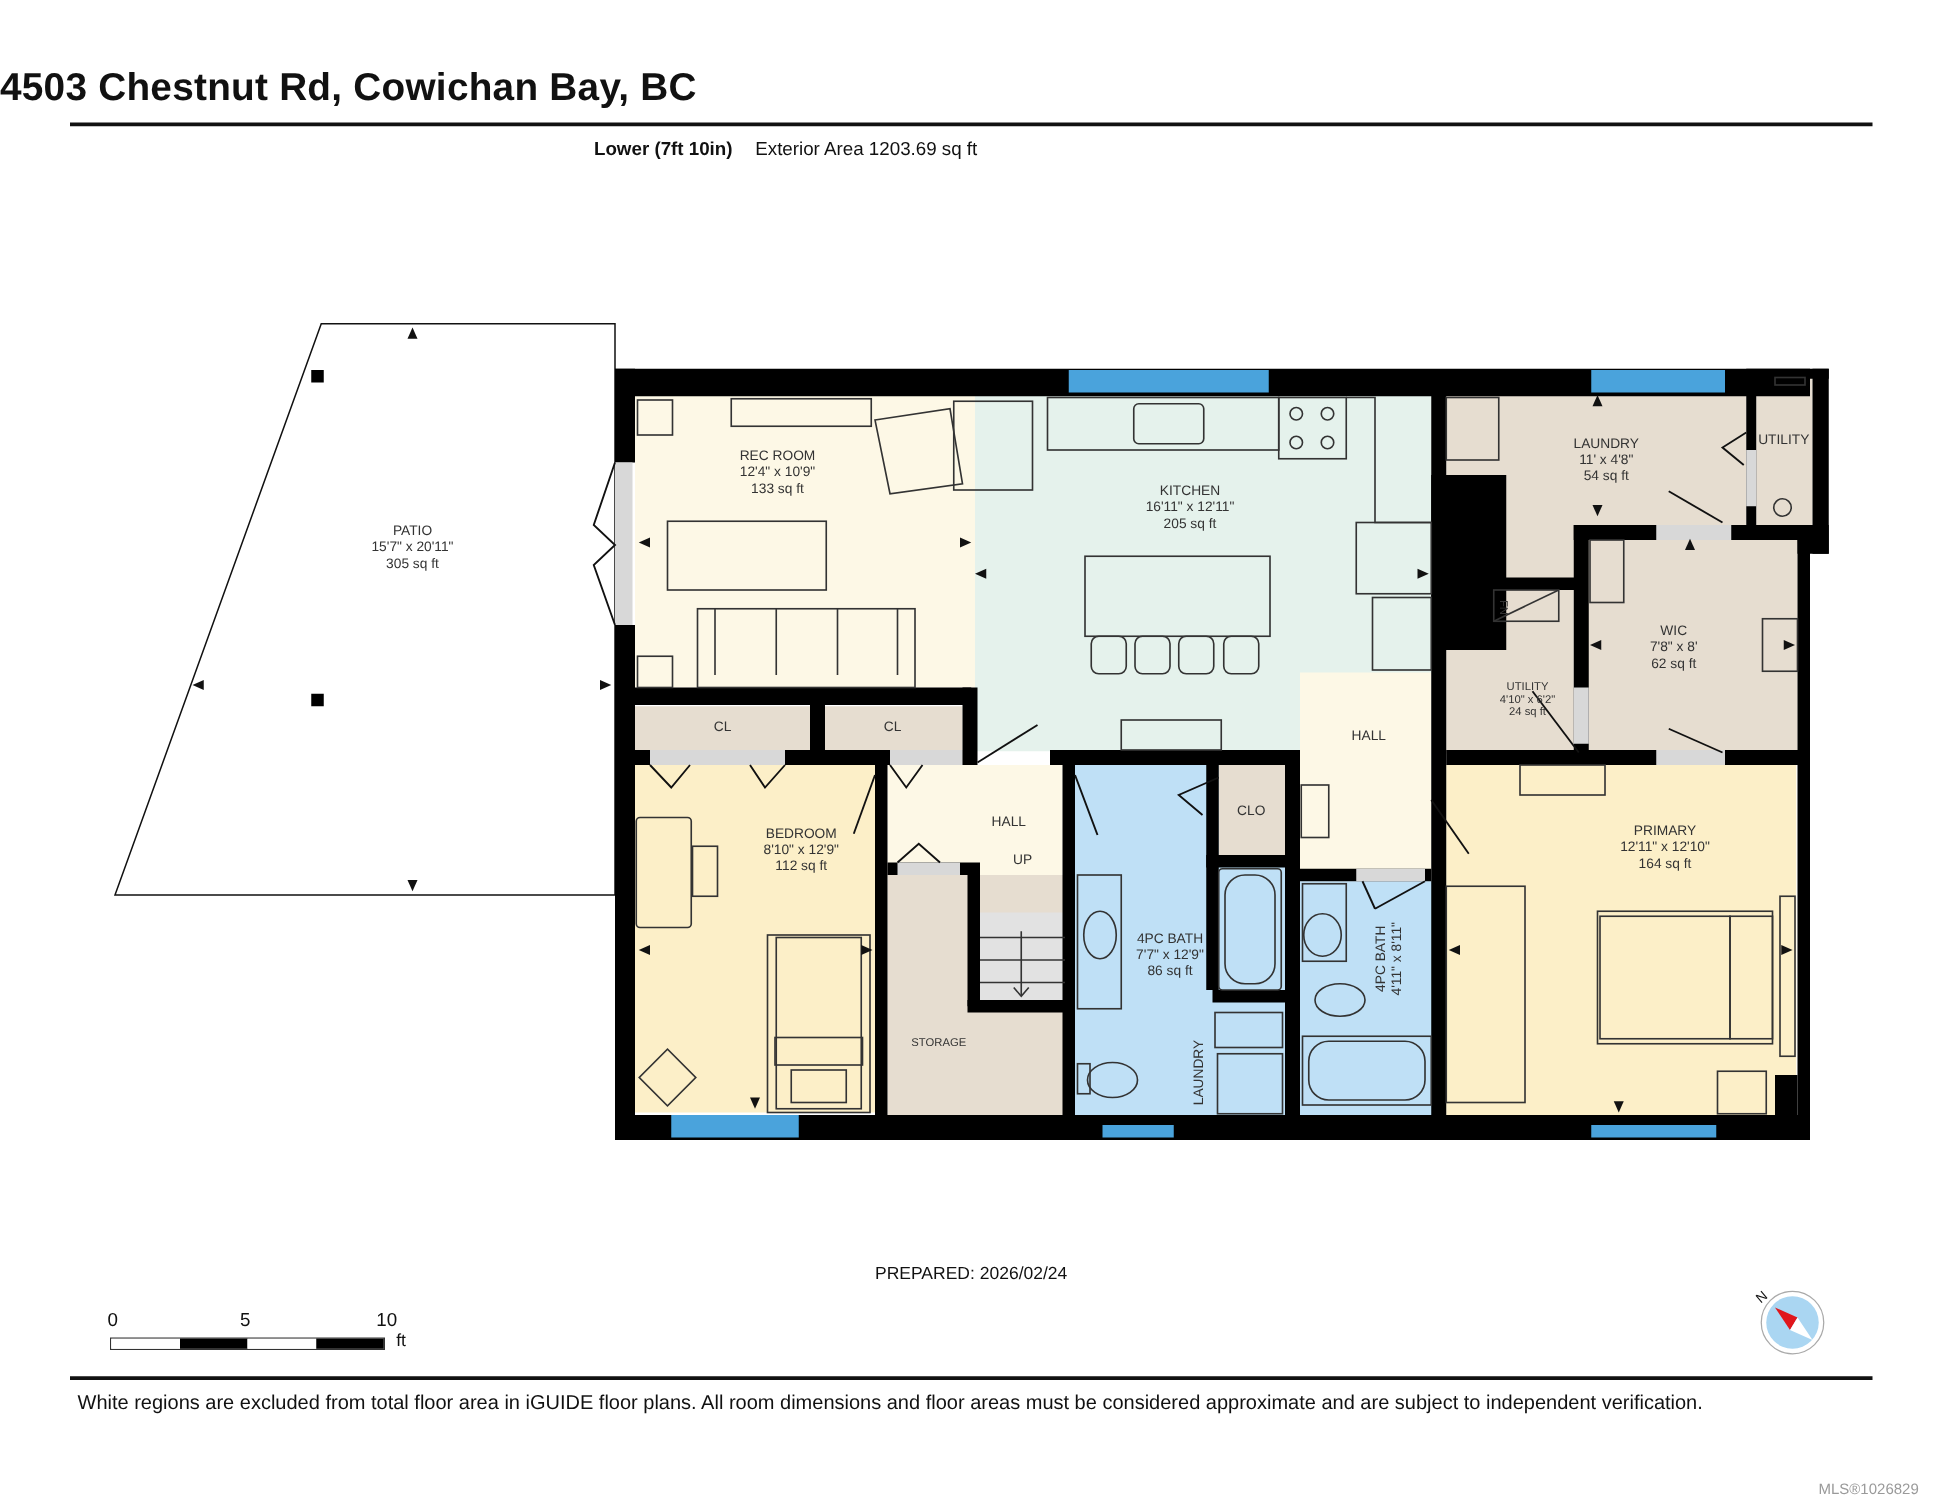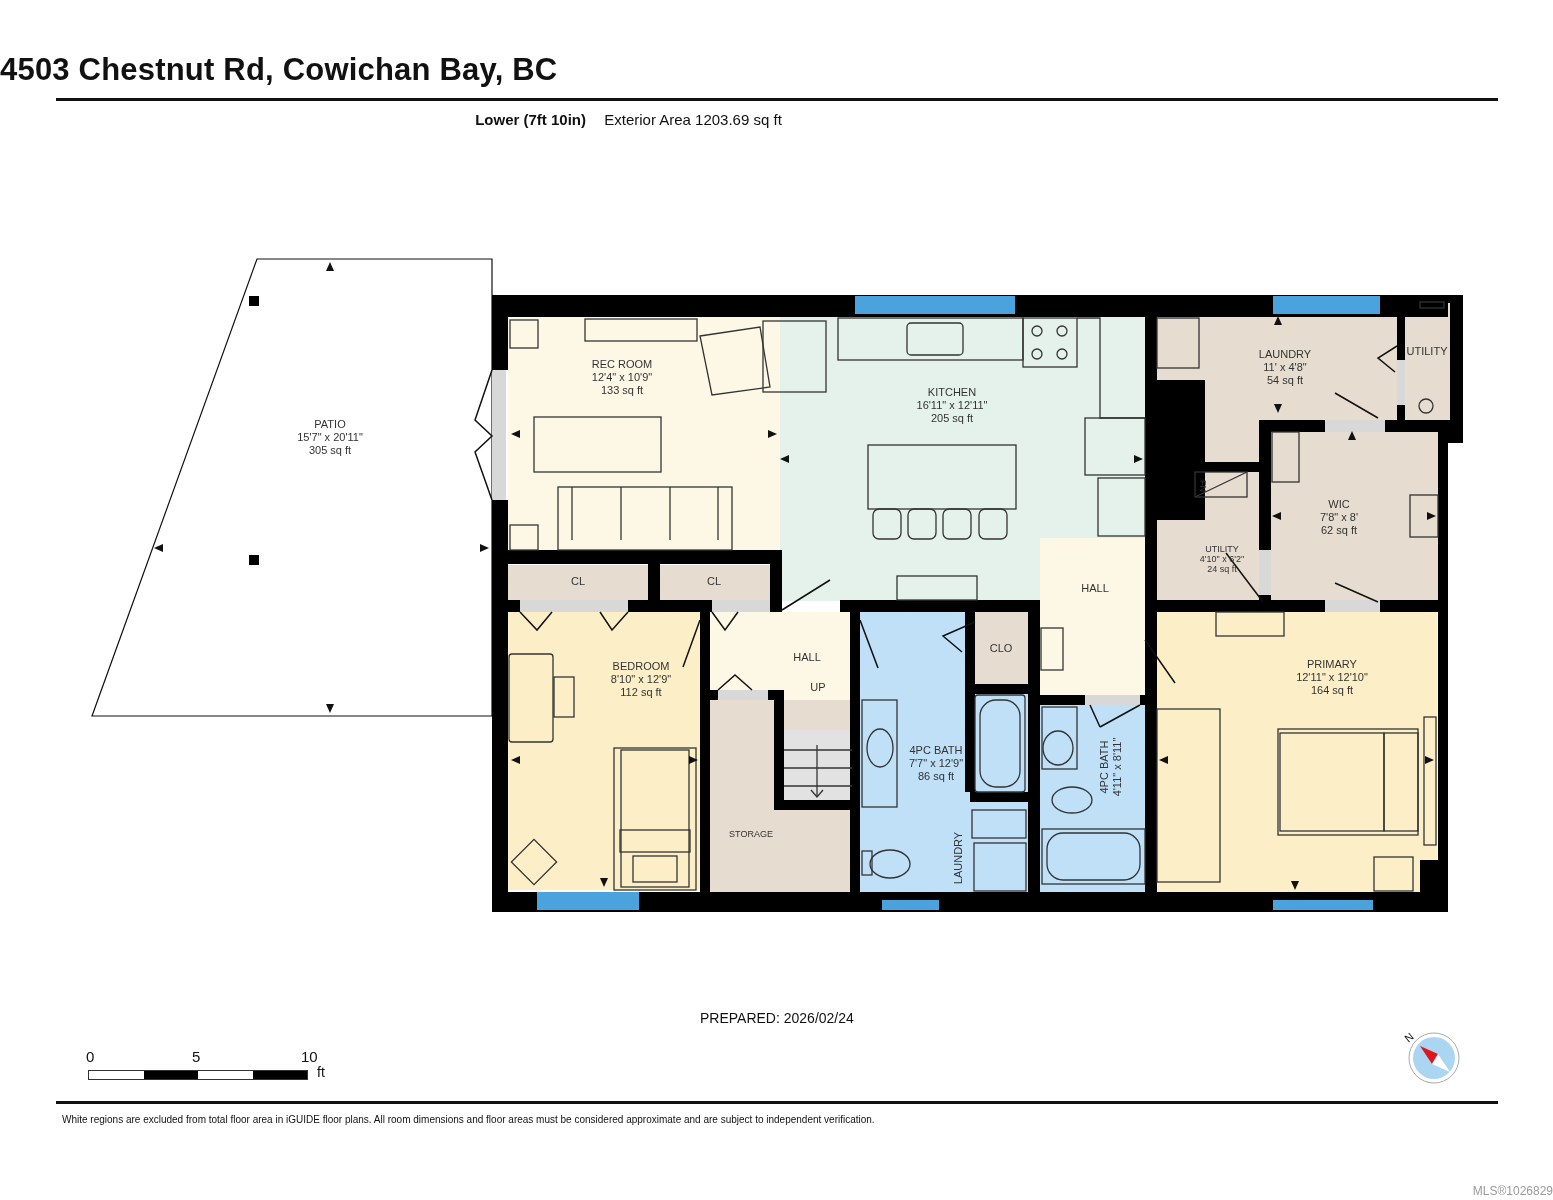--- a/index.html
+++ b/index.html
@@ -10,22 +10,22 @@
   .rule.bottom { top: 1101px; }
   .subtitle { position: absolute; left: 0; top: 111px; width: 1257px; text-align: center; font-size: 15px; }
   .subtitle .level { font-weight: bold; margin-right: 14px; }
   svg.plan { position: absolute; left: 0; top: 0; }
   .room-label { font-family: "Liberation Sans", sans-serif; font-size: 11px; fill: #333; text-anchor: middle; }
   .scale-num { position: absolute; top: 1048px; font-size: 15px; }
   .scale-bar { position: absolute; left: 88px; top: 1070px; width: 218px; height: 8px; border: 1px solid #333; display: flex; }
   .scale-bar div { flex: 1; }
   .scale-unit { position: absolute; left: 317px; top: 1064px; font-size: 14px; }
   .prepared { position: absolute; left: 700px; top: 1010px; font-size: 14px; }
-  .disclaimer { position: absolute; left: 62px; top: 1114px; font-size: 10px; }
-  .mls { position: absolute; right: 0; top: 1184px; font-size: 12px; color: #9a9a9a; padding-left: 34px; }
+  .disclaimer { position: absolute; left: 62px; top: 1114px; font-size: 16px; }
+  .mls { position: absolute; right: 18px; top: 1184px; font-size: 12px; color: #9a9a9a; padding-left: 34px; }
   .compass { position: absolute; left: 1398px; top: 1028px; width: 70px; height: 60px; }
 </style>
 </head>
 <body>
 
 <div class="title">4503 Chestnut Rd, Cowichan Bay, BC</div>
 <div class="rule top"></div>
 <div class="subtitle">
   <span class="level">Lower (7ft 10in)</span>
   <span>Exterior Area 1203.69 sq ft</span>

